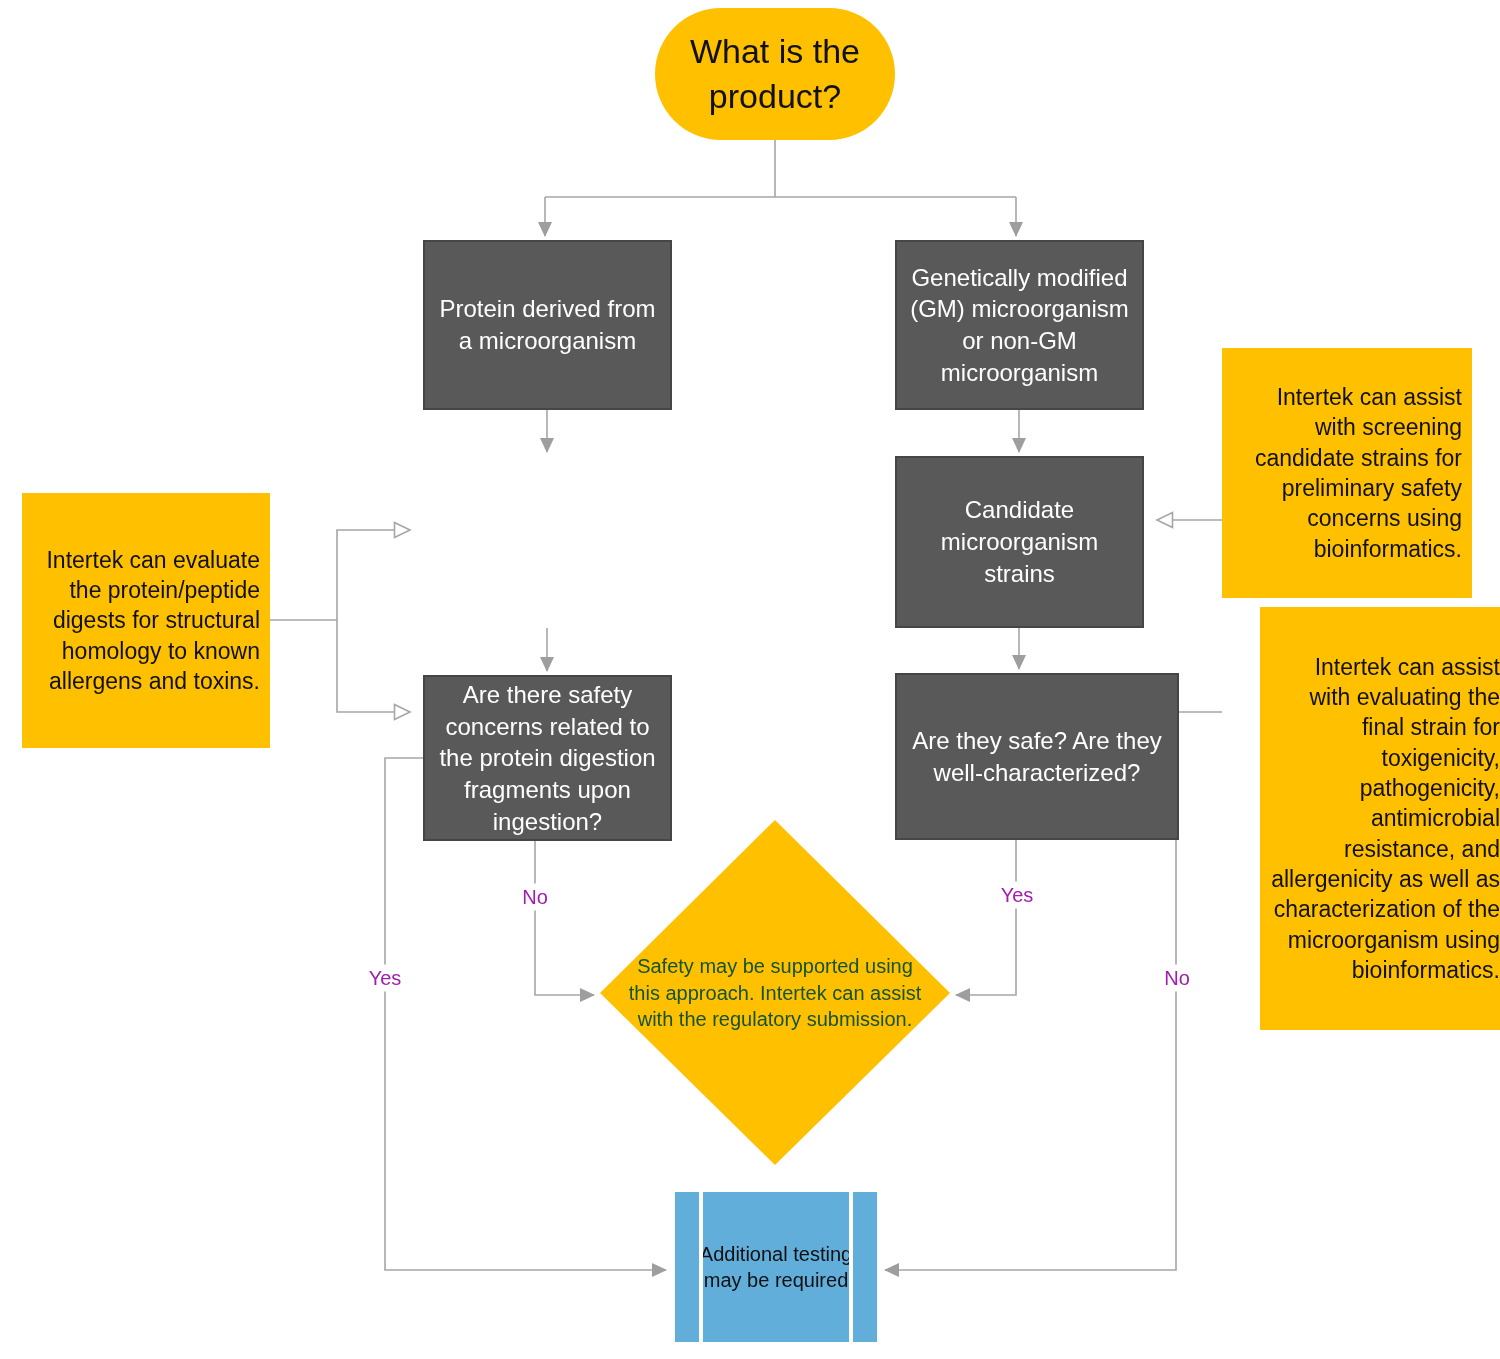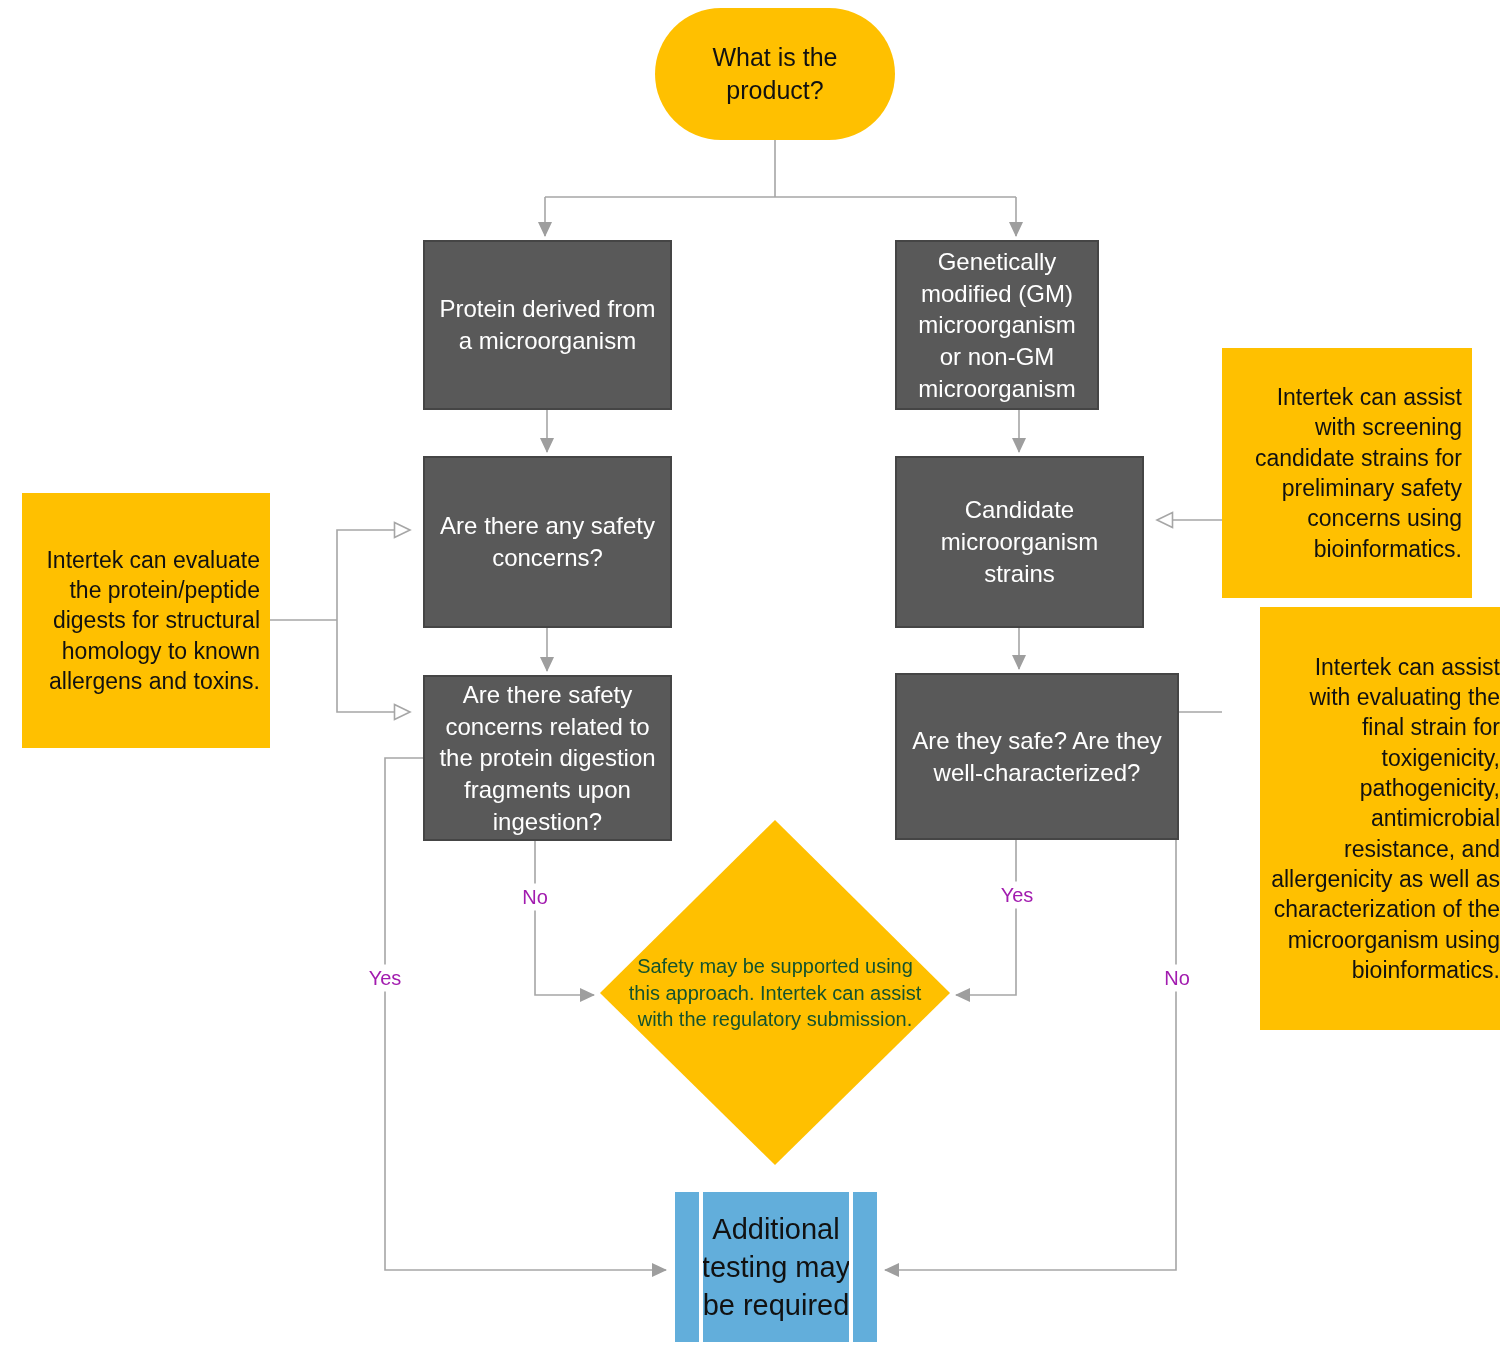--- a/index.html
+++ b/index.html
@@ -12,28 +12,28 @@
   .node{
     position:absolute;display:flex;align-items:center;justify-content:center;
     text-align:center;box-sizing:border-box;line-height:1.32;
   }
   .dark{
     background:var(--dark-gray,#595959);color:#fff;
     border:2px solid #454545;font-size:24px;padding:6px 10px;
   }
   .gold{background:var(--gold,#FFC000);color:#111;font-size:23px;padding:20px 10px;text-align:right;}
   .oval{
-    background:var(--gold,#FFC000);color:#111;font-size:25px;
+    background:var(--gold,#FFC000);color:#111;font-size:34px;
     border-radius:68px;padding:24px 26px;
   }
   .diamond-text{
     background:transparent;color:#14532d;font-size:20px;width:310px;justify-content:flex-end;
   }
   .blue{
-    background:var(--blue,#62AEDB);color:#111;font-size:29px;padding:6px 13px;
+    background:var(--blue,#62AEDB);color:#111;font-size:20px;padding:6px 13px;
   }
   .blue .bar{
     position:absolute;top:0;bottom:0;width:4px;background:#fff;
   }
   .bar-left{left:24px;}
   .bar-right{right:24px;}
   .edge-label{
     position:absolute;transform:translate(-50%,-50%);
     background:#fff;color:#a21caf;font-size:20px;padding:2px 5px;
   }
@@ -81,27 +81,24 @@
     <polygon points="775,820 950,993 775,1165 600,993" fill="#FFC000"></polygon>
   </svg>
 
   <div class="node oval" style="left:655px;top:8px;width:240px;height:132px;">
     <span>What is the product?</span>
   </div>
 
   <div class="node dark" style="left:423px;top:240px;width:249px;height:170px;">
     <span>Protein derived from a microorganism</span>
   </div>
-  <div class="node dark" style="left:895px;top:240px;width:204px;height:170px;">
+  <div class="node dark" style="left:895px;top:240px;width:249px;height:170px;">
     <span>Genetically modified (GM) microorganism or non-GM microorganism</span>
   </div>
 
-  <div class="node dark" style="left:423px;top:456px;width:249px;height:172px;">
-    <span>Are there any safety concerns?</span>
-  </div>
   <div class="node dark" style="left:895px;top:456px;width:249px;height:172px;">
     <span>Candidate microorganism strains</span>
   </div>
 
   <div class="node dark" style="left:423px;top:675px;width:249px;height:166px;">
     <span>Are there safety concerns related to the protein digestion fragments upon ingestion?</span>
   </div>
   <div class="node dark" style="left:895px;top:673px;width:284px;height:167px;">
     <span>Are they safe? Are they well-characterized?</span>
   </div>

